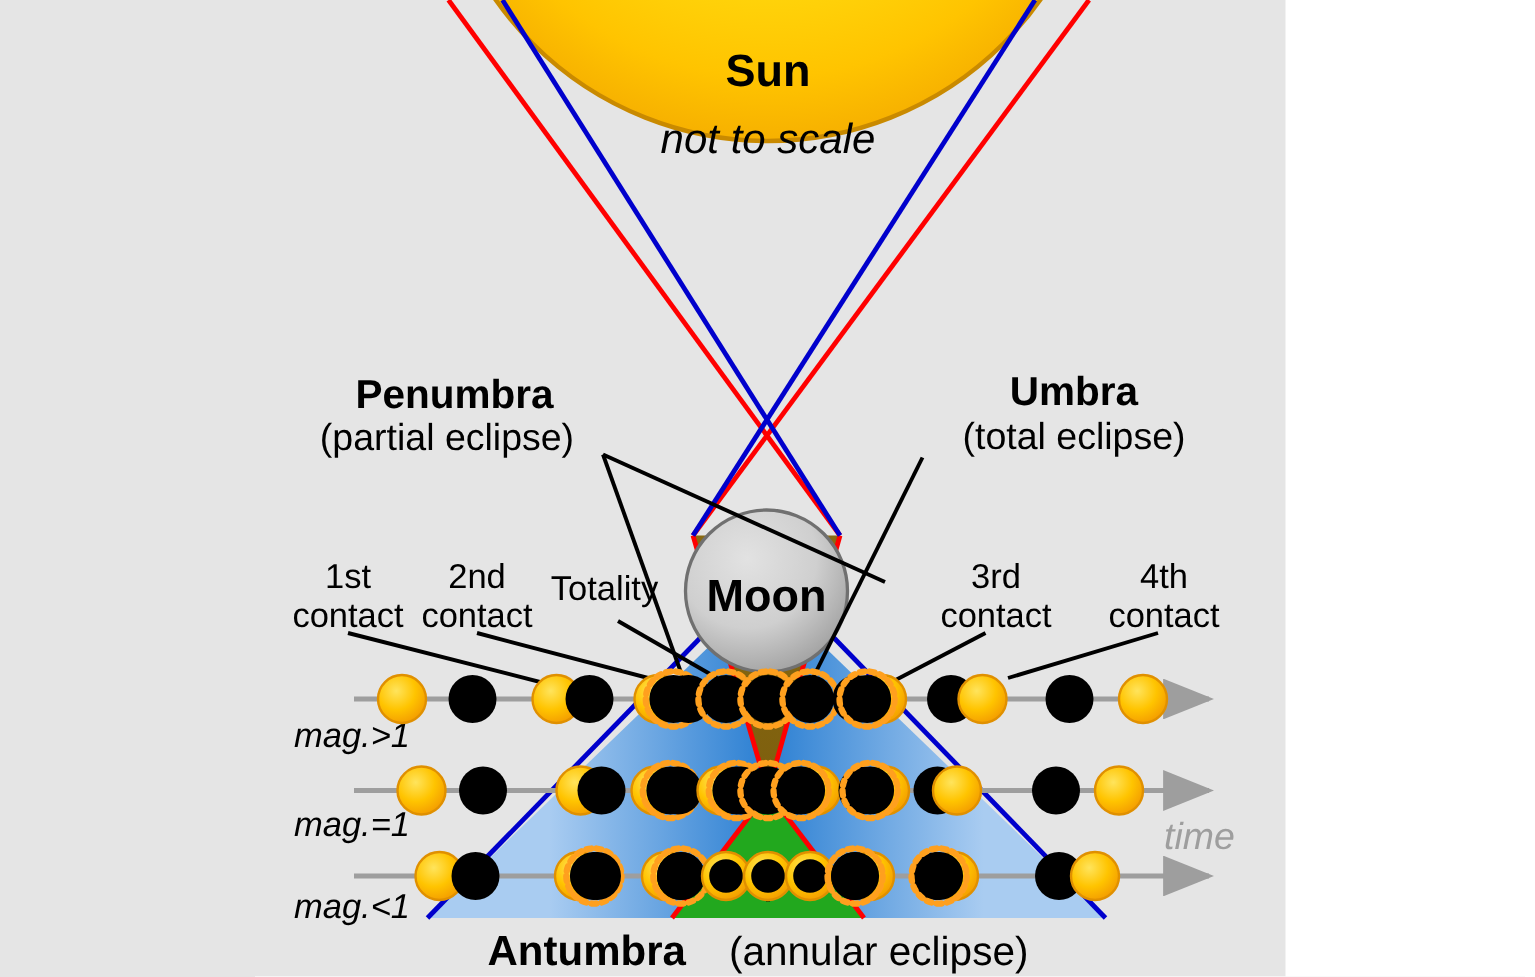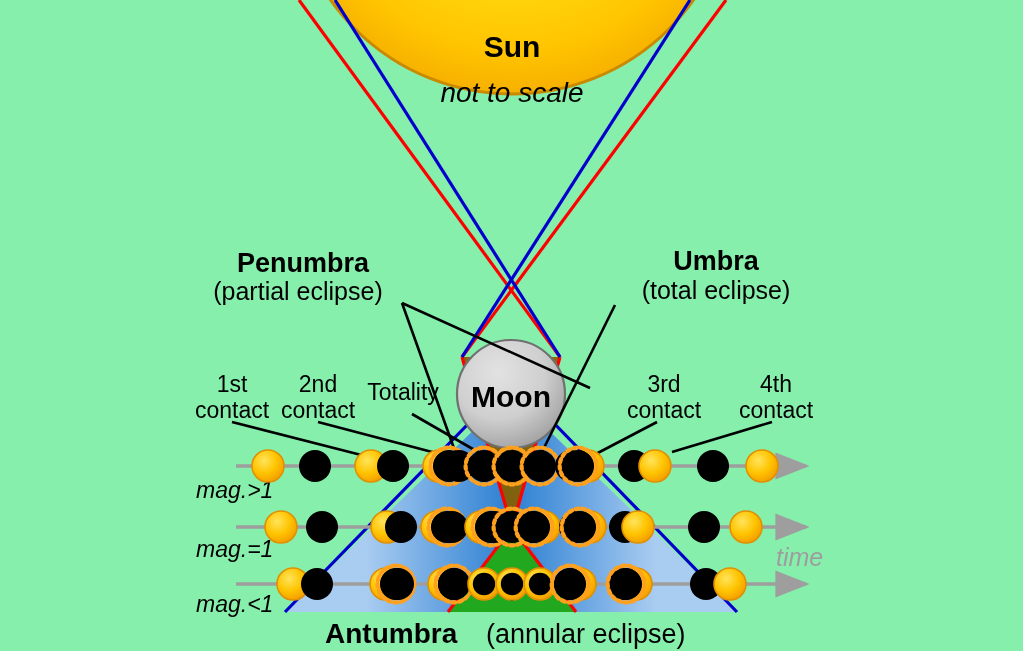--- a/index.html
+++ b/index.html
@@ -1,18 +1,18 @@
 <!DOCTYPE html>
 <html><head>
 <meta charset="utf-8">
 <style>
   html,body{margin:0;padding:0;background:#ffffff;}
   body{width:1023px;height:651px;overflow:hidden;
        font-family:"Liberation Sans","DejaVu Sans",sans-serif;}
-  #stage{position:relative;width:1023px;height:651px;background:#86efac;}
+  #stage{position:relative;width:857px;height:651px;background:#e5e5e5;}
   svg{display:block;}
   .lbl{font-family:"Liberation Sans","DejaVu Sans",sans-serif;}
 </style>
 </head>
 <body>
 
 <div id="stage">
 <svg width="1023" height="651" viewBox="0 0 1023 651">
   <defs>
     <radialGradient id="sunGrad" cx="50%" cy="42%" r="62%">

